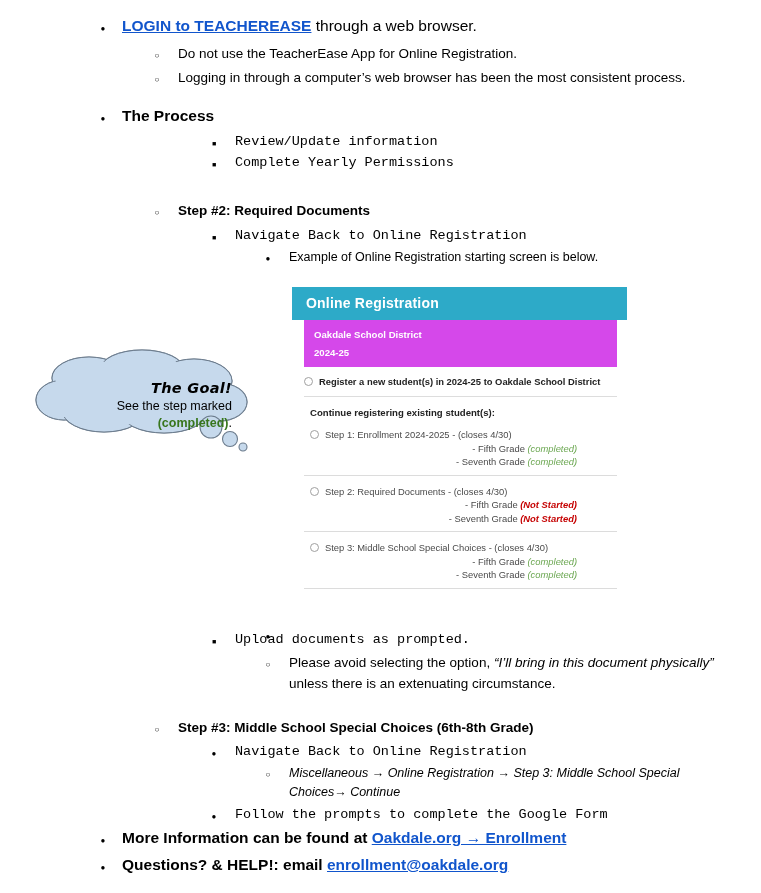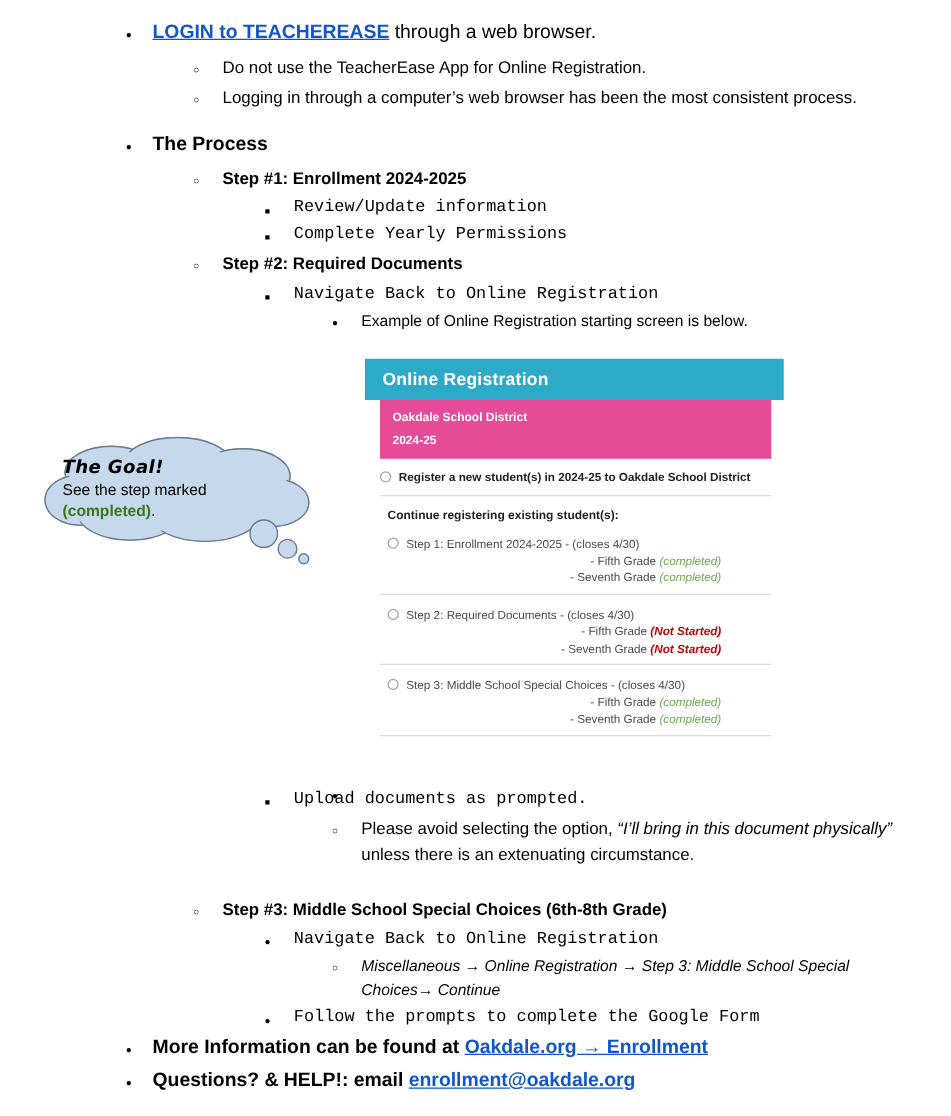--- a/index.html
+++ b/index.html
@@ -60,23 +60,23 @@
 
   
   #thought-bubble {
     position: absolute;
     left: 34px; top: 348px;
     width: 230px; height: 105px;
   }
   #thought-bubble svg { position: absolute; left: 0; top: 0; }
   #thought-bubble .bubble-text {
     position: absolute;
-    left: 16px; top: 18px;
+    left: 16px; top: 32px;
     width: 182px;
-    text-align: left;
+    text-align: right;
     line-height: 17px;
   }
   .goal-title {
     font-family: "DejaVu Sans", sans-serif;
     font-weight: bold;
     font-size: 14.5px;
     font-style: italic;
     letter-spacing: .3px;
     display: block;
     margin-bottom: 1px;
@@ -109,21 +109,21 @@
     letter-spacing: .2px;
   }
   .or-body { padding: 0 0 0 0; background: #fff; }
   .or-question {
     color: #6f6f6f;
     font-size: 9.6px;
     padding: 16px 10px 14px 12px;
     line-height: 13px;
   }
   .or-district-banner {
-    background: #ec4899;
+    background: #d946ef;
     color: #ffffff;
     margin: 0 10px 0 12px;
     padding: 7px 10px 7px 10px;
     font-size: 9.6px;
     font-weight: bold;
     line-height: 15px;
   }
   .or-district-banner .yr { display: block; margin-top: 3px; }
 
   .or-row {
@@ -209,24 +209,20 @@
     </div>
   </div>
 
   <div style="position:absolute;left:0;top:104px;width:761px;">
 
     <div class="li lvl1 t-lg bold">
       <span class="bullet b-disc"></span>
       <span class="txt">The Process</span>
     </div>
 
-    <div class="li lvl2 t-md bold" style="margin-top:4px;">
-      <span class="bullet b-circle"></span>
-      <span class="txt">Step #1: Enrollment 2024-2025</span>
-    </div>
 
     <div class="li lvl3 t-md" style="margin-top:3px;">
       <span class="bullet b-square"></span>
       <span class="txt">Review/Update information</span>
     </div>
 
     <div class="li lvl3 t-md">
       <span class="bullet b-square"></span>
       <span class="txt">Complete Yearly Permissions</span>
     </div>

